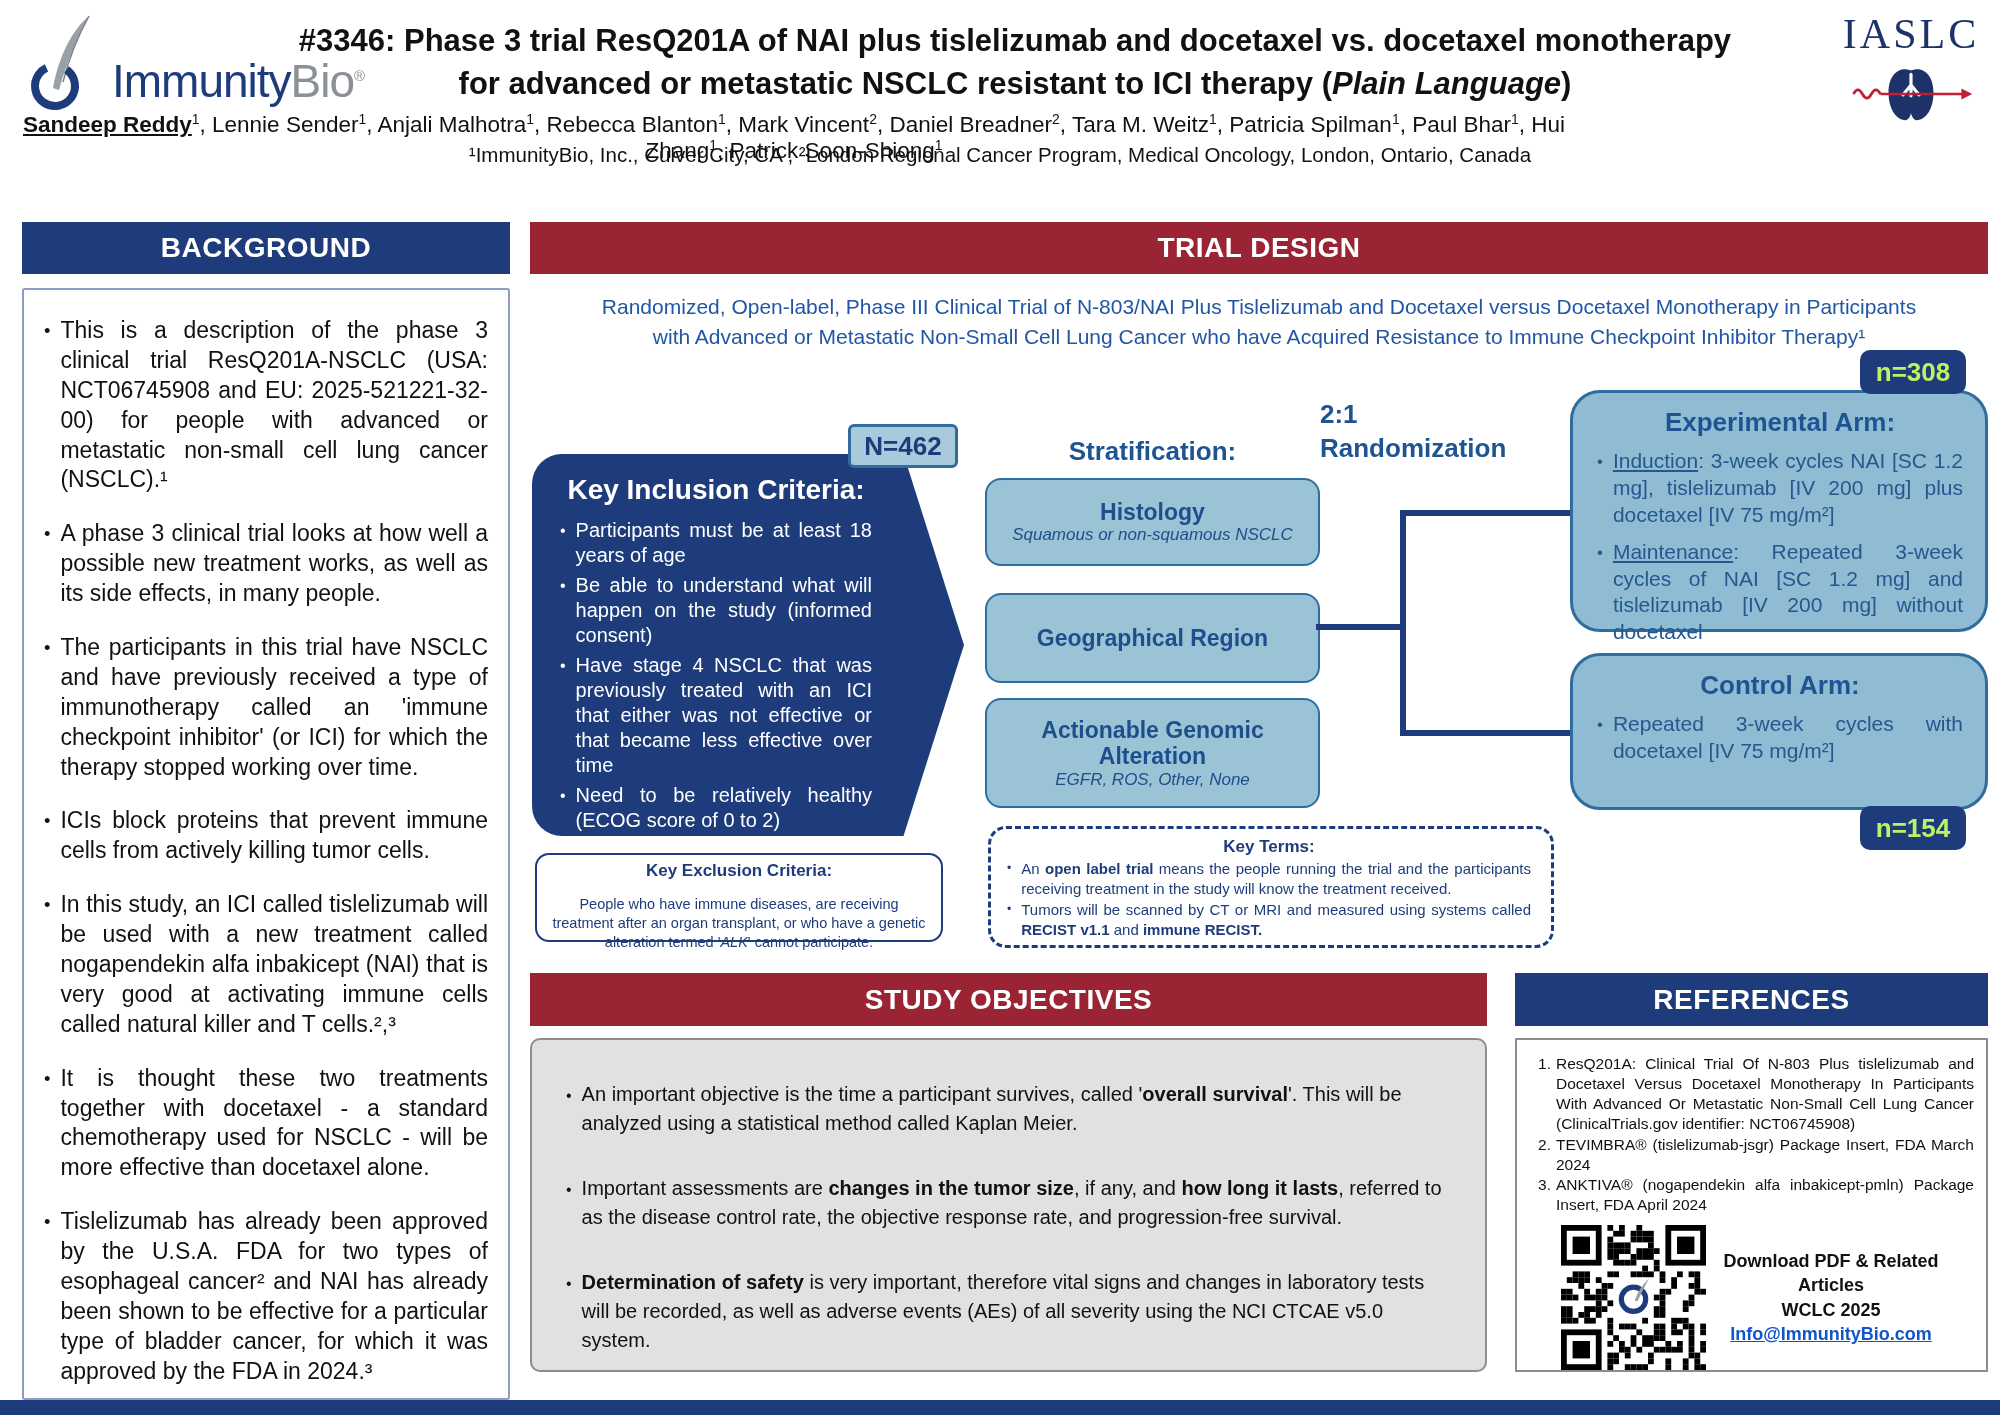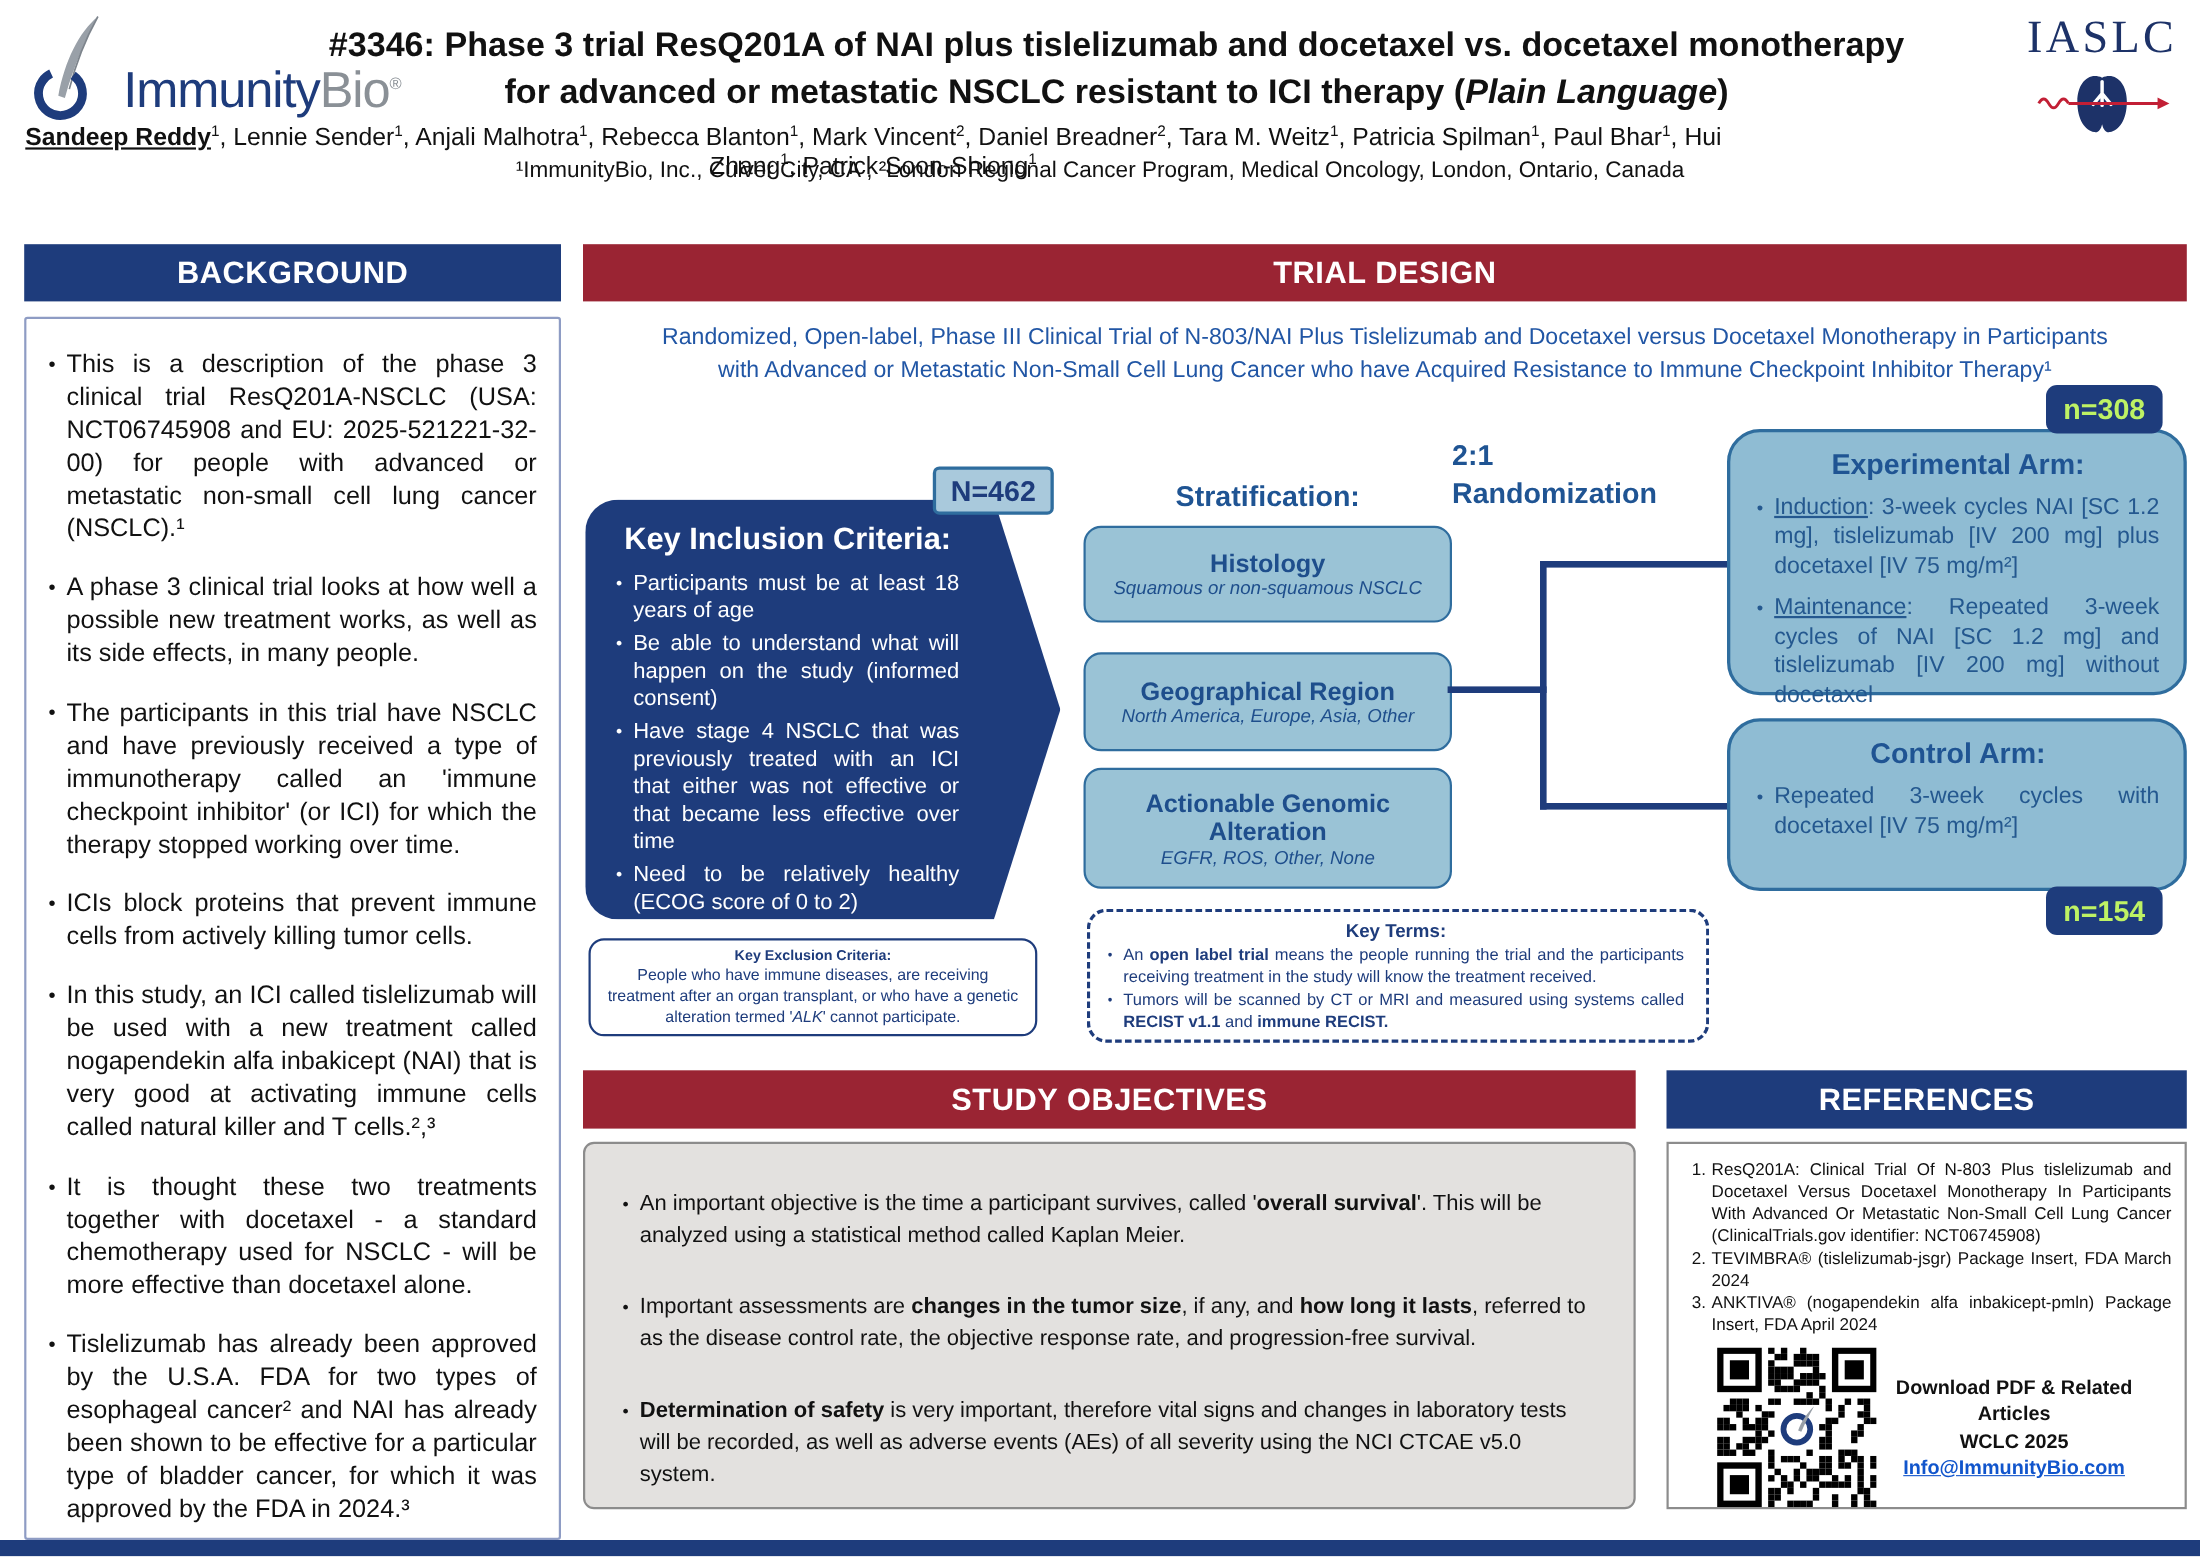--- a/index.html
+++ b/index.html
@@ -80,21 +80,21 @@
   .arm{background:var(--arm-blue);border:3px solid var(--box-border-blue);border-radius:30px;padding:14px 22px 10px 24px}
   #exp-arm{left:1040px;top:40px;width:418px;height:242px}
   #ctrl-arm{left:1040px;top:303px;width:418px;height:157px}
   .arm .arm-title{text-align:center;color:var(--ink-blue);font-weight:700;font-size:26px;margin-bottom:10px}
   .arm-list{display:flex;flex-direction:column;gap:10px;color:#24588f;font-size:21px;line-height:1.28}
   .arm-list .dot{font-size:.8em;padding-top:3px}
   #n308{left:1330px;top:0;width:106px;height:44px}
   #n154{left:1330px;top:456px;width:106px;height:44px}
   #excl-box{left:5px;top:503px;width:408px;height:89px;background:#fff;border:2px solid var(--navy);border-radius:14px;
             text-align:center;color:#1e3c7c;padding:6px 10px}
-  #excl-title{font-weight:700;font-size:13px;margin-bottom:2px}
+  #excl-title{font-weight:700;font-size:17px;margin-bottom:14px}
   #excl-body{font-size:14.5px;line-height:1.3}
   #terms-box{left:458px;top:476px;width:566px;height:122px;border:3px dashed var(--navy);border-radius:18px;
              color:#1e3c7c;padding:8px 20px 6px 16px}
   #terms-title{text-align:center;font-weight:700;font-size:17px;margin-bottom:2px}
   #terms-list{display:flex;flex-direction:column;gap:2px;font-size:15px;line-height:1.3}
   #terms-list .dot{font-size:.8em;padding-top:2px}
 
   
   #obj-box{left:530px;top:1038px;width:957px;height:334px;background:var(--gray-panel);border:2px solid #8c8c8c;
            border-radius:10px;padding:40px 34px;color:#111;font-size:20px;line-height:1.45;
@@ -220,21 +220,20 @@
     <div class="abs badge-light" id="n462">N=462</div>
 
     <div class="abs" id="strat-label">Stratification:</div>
     <div id="strat-boxes">
         <div class="sbox" id="sbox-0">
           <div class="st">Histology</div>
           <div class="ss">Squamous or non-squamous NSCLC</div>
         </div>
         <div class="sbox" id="sbox-1">
           <div class="st">Geographical Region</div>
-          <div class="ss">North America, Europe, Asia, Other</div>
         </div>
         <div class="sbox" id="sbox-2">
           <div class="st">Actionable Genomic Alteration</div>
           <div class="ss">EGFR, ROS, Other, None</div>
         </div>
       </div>
 
     <div class="abs" id="rand-label">
       <div>2:1</div>
       <div>Randomization</div>

